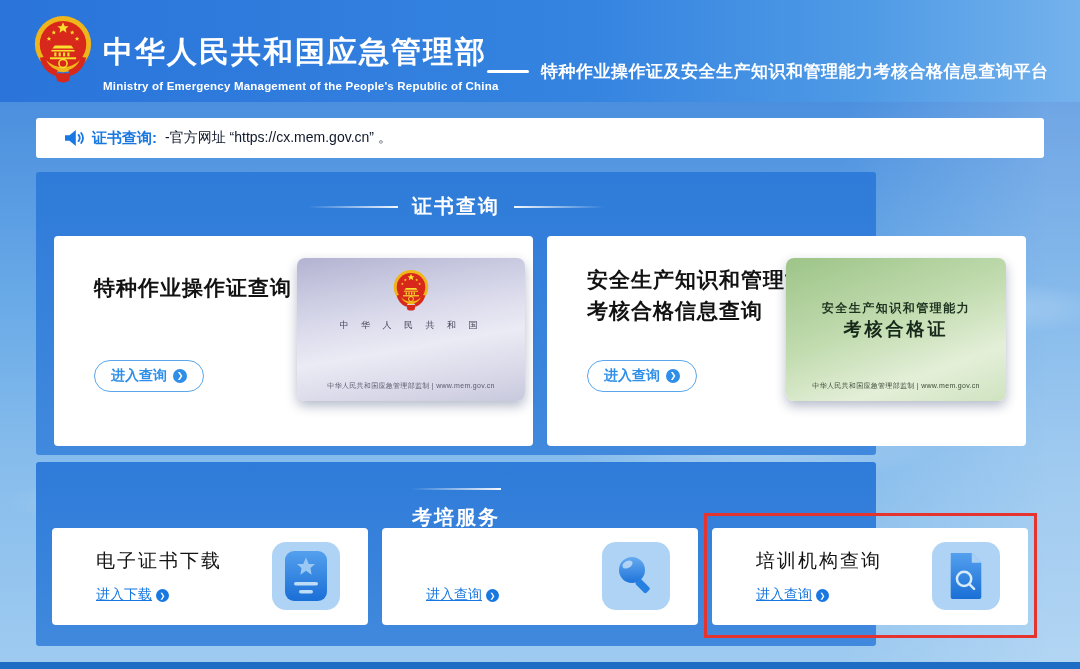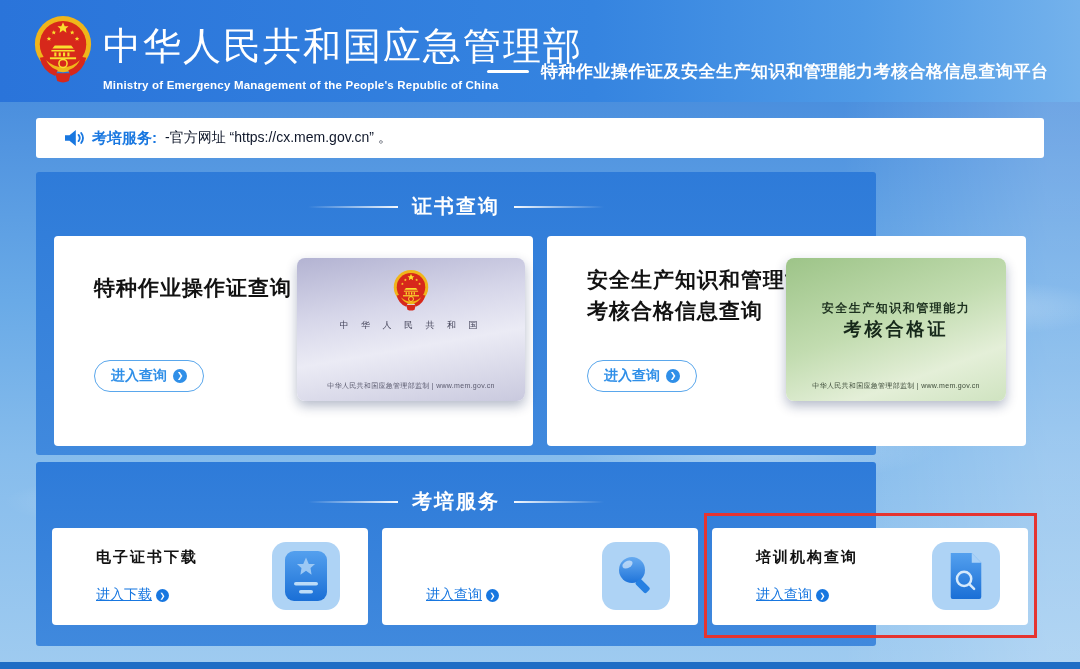--- a/index.html
+++ b/index.html
@@ -13,39 +13,39 @@
       linear-gradient(90deg, rgba(255,255,255,0) 78%, rgba(255,255,255,.20) 97%),
       linear-gradient(180deg,#3b82d9 0%, #5295e0 22%, #69aae7 45%, #86bcec 68%, #9fcbf0 100%);
   }
   .abs{position:absolute;}
 
   
   .header{left:0;top:0;width:1080px;height:102px;
     background:linear-gradient(90deg,#2a74da 0%,#3584e0 55%,#4f9ae6 80%,#74b2ec 100%);}
   .emblem-main{left:32px;top:13px;}
   .brand{left:103px;top:21px;color:#fff;}
-  .brand-cn{font-size:38px;font-weight:normal;letter-spacing:2px;}
+  .brand-cn{font-size:30px;font-weight:bold;letter-spacing:2px;margin-top:11px;}
   .brand-en{font-size:11.5px;font-weight:bold;margin-top:7px;letter-spacing:.2px;}
   .header-dash{left:487px;top:70px;width:42px;height:3px;background:#fff;border-radius:2px;}
   .platform-title{left:541px;top:60px;color:#fff;font-size:17px;font-weight:bold;letter-spacing:.5px;}
 
   
   .notice{left:36px;top:118px;width:1008px;height:40px;background:#fff;border-radius:3px;
     display:flex;align-items:center;padding-left:28px;box-sizing:border-box;}
   .notice-label{color:#1877e0;font-weight:bold;font-size:15px;margin-left:8px;}
   .notice-text{color:#0f172a;font-size:14px;margin-left:8px;}
 
   
   .panel{left:36px;width:840px;background:linear-gradient(180deg,#2e7bd9,#4089dd);border-radius:3px;}
   .panel1{top:172px;height:283px;}
   .panel2{top:462px;height:184px;}
   .sec-title{display:flex;align-items:center;justify-content:center;gap:14px;color:#fff;
     font-size:20px;font-weight:bold;letter-spacing:2px;}
   .panel1 .sec-title{padding-top:21px;}
-  .panel2 .sec-title{padding-top:26px;}
+  .panel2 .sec-title{padding-top:26px;flex-direction:column;}
   .tline{width:90px;height:2px;}
   .tline.l{background:linear-gradient(90deg,rgba(255,255,255,0),rgba(255,255,255,.95));}
   .tline.r{background:linear-gradient(90deg,rgba(255,255,255,.95),rgba(255,255,255,0));}
 
   
   .cards1{left:18px;top:64px;width:972px;height:210px;display:flex;gap:14px;}
   .cert-card{flex:1;background:#fff;border-radius:4px;position:relative;}
   .card-title{position:absolute;left:40px;top:38px;font-size:21px;font-weight:bold;color:#121212;letter-spacing:1px;}
   .card-title.two-line{top:28px;line-height:31px;}
   .pill{position:absolute;left:40px;top:124px;height:32px;padding:0 16px;background:#fff;
@@ -63,21 +63,21 @@
   .cert-name{font-size:15px;font-weight:bold;color:#22223a;letter-spacing:3px;margin-top:4px;}
   .cert-issuer{position:absolute;left:0;right:0;bottom:10px;font-size:7px;color:#5a5a6e;letter-spacing:.3px;}
   .cert .emblem-small{margin-top:10px;}
   .gname1{font-size:12px;font-weight:bold;color:#1e3220;letter-spacing:1.5px;padding-top:42px;}
   .gname2{font-size:18px;font-weight:bold;color:#16281a;letter-spacing:3px;}
   .cert.green .cert-issuer{color:#3c4a38;}
 
   
   .cards2{left:16px;top:66px;width:976px;height:97px;display:flex;gap:14px;}
   .svc-card{flex:1;background:#fff;border-radius:4px;position:relative;cursor:pointer;}
-  .svc-title{position:absolute;left:44px;top:20px;font-size:15px;font-weight:bold;color:#121212;letter-spacing:2px;}
+  .svc-title{position:absolute;left:44px;top:20px;font-size:19px;font-weight:normal;color:#121212;letter-spacing:2px;}
   .svc-link{position:absolute;left:44px;top:58px;font-size:14px;color:#1877e0;text-decoration:underline;
     display:flex;align-items:center;gap:4px;cursor:pointer;}
   .svc-link .arrow{width:13px;height:13px;background:#1877e0;font-size:7px;}
   .svc-icon-bg{position:absolute;right:28px;top:14px;width:68px;height:68px;border-radius:14px;
     background:#aed3f5;display:flex;align-items:center;justify-content:center;}
   .red-box{position:absolute;left:-8px;right:-9px;top:-15px;bottom:-13px;
     border:3px solid #e53430;pointer-events:none;}
 
   .footer-strip{left:0;bottom:0;width:1080px;height:7px;background:#1e6dc5;}
 </style>
@@ -129,21 +129,21 @@
   <div class="abs header-dash"></div>
   <div class="abs platform-title">特种作业操作证及安全生产知识和管理能力考核合格信息查询平台</div>
 </div>
 
 <div class="abs notice">
   <svg width="20" height="18" viewBox="0 0 22 20">
     <path d="M1 7 h5 l7-6 v18 l-7-6 H1 z" fill="#1877e0"></path>
     <path d="M16 6.5 q2.8 3.5 0 7" fill="none" stroke="#1877e0" stroke-width="2" stroke-linecap="round"></path>
     <path d="M19 4.5 q4 5.5 0 11" fill="none" stroke="#1877e0" stroke-width="2" stroke-linecap="round"></path>
   </svg>
-  <span class="notice-label">考培服务:</span>
+  <span class="notice-label">证书查询:</span>
   <span class="notice-text">-官方网址 “https://cx.mem.gov.cn” 。</span>
 </div>
 
 <section class="abs panel panel1">
   <div class="sec-title">
     <span class="tline l"></span>
     <span>证书查询</span>
     <span class="tline r"></span>
   </div>
   <div class="abs cards1">

